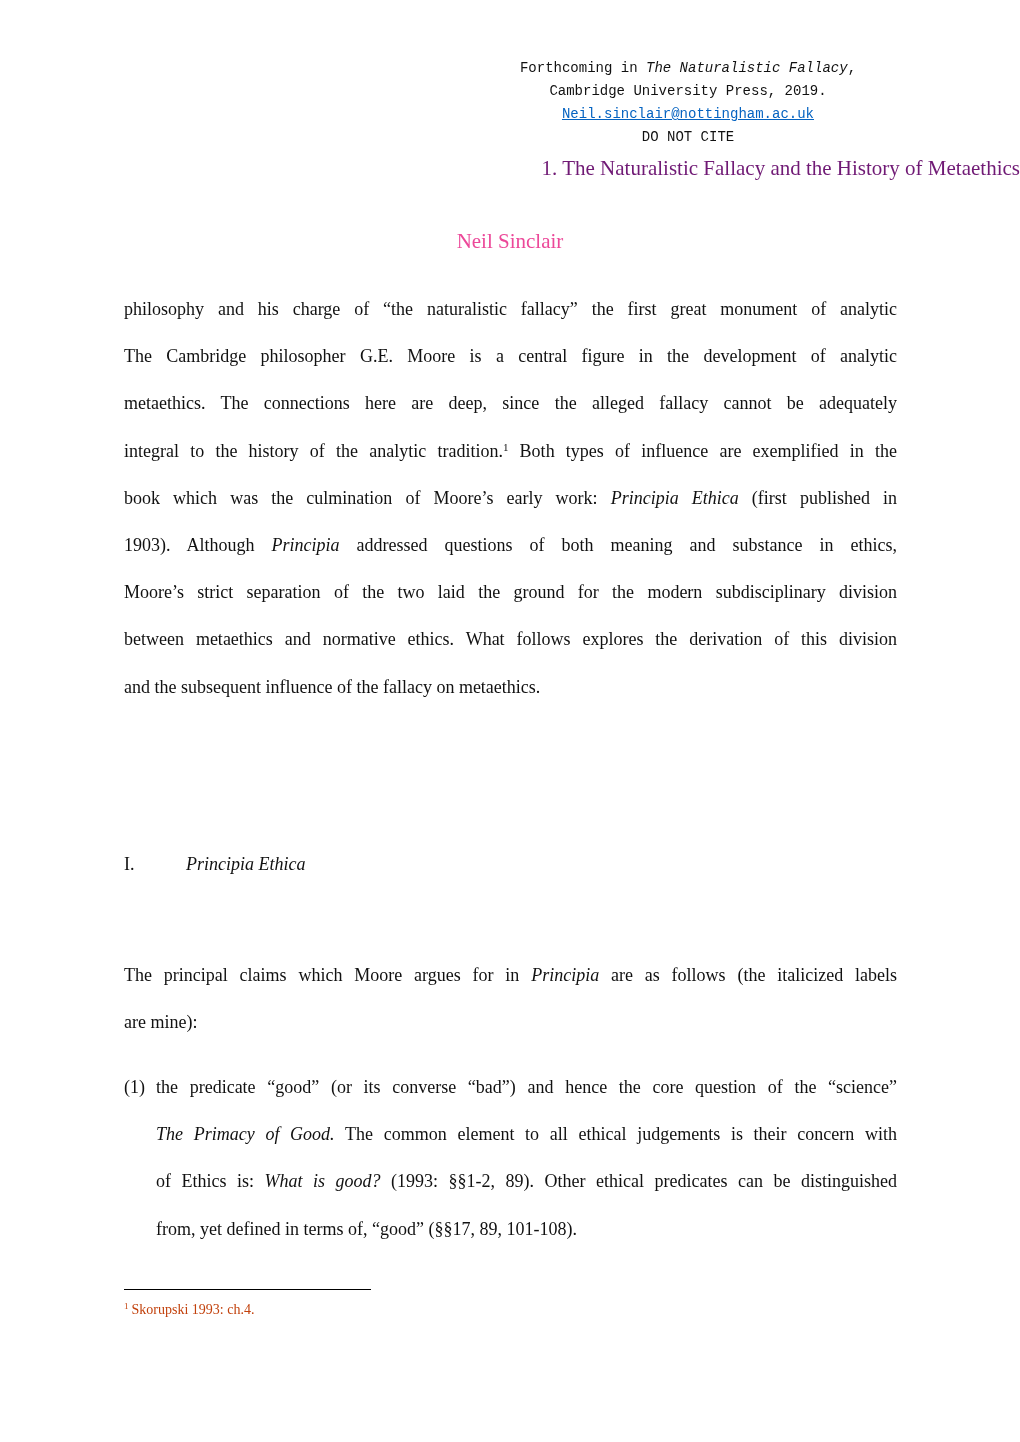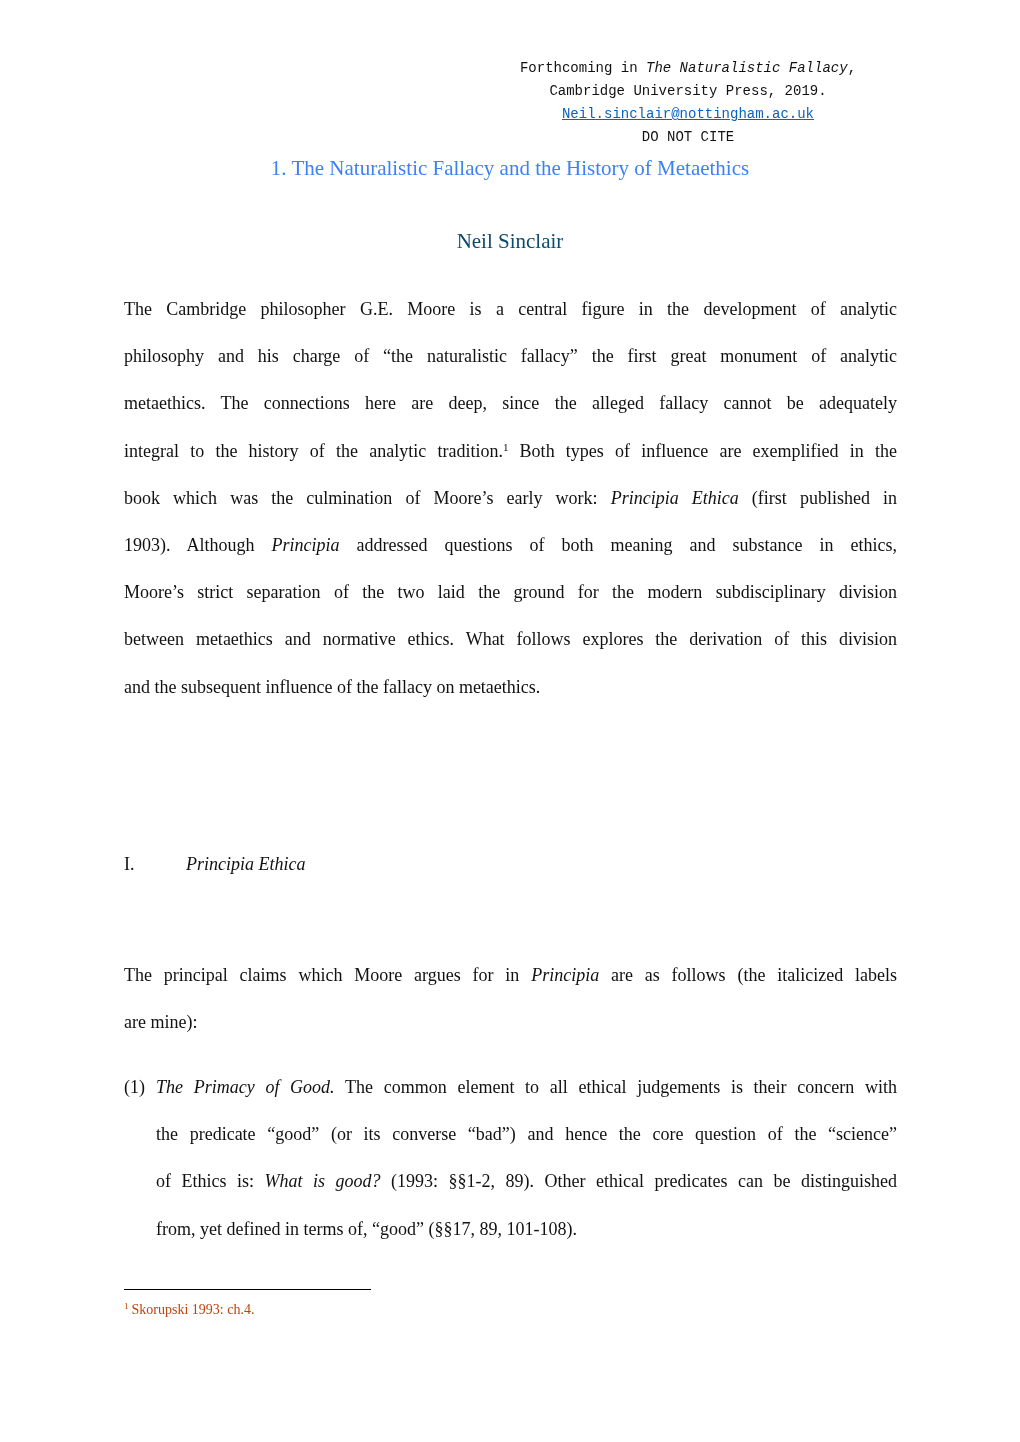--- a/index.html
+++ b/index.html
@@ -9,28 +9,28 @@
     .header-note {
       position: absolute; right: 122px; top: 57px; width: 420px;
       text-align: center;
       font-family: Liberation Mono, monospace;
       font-size: 14px; line-height: 23px; color: #111;
     }
     .header-note .hline { display: block; white-space: nowrap; }
     .header-note a { color: #0563c1; text-decoration: underline; }
 
     .title {
-      position: absolute; left: 0; top: 152px; width: 1020px; text-align: center;
+      position: absolute; left: 0; top: 152px; width: 1020px; text-align: right;
       font-family: "Liberation Serif", "DejaVu Serif", serif;
-      font-size: 21px; line-height: 32px; color: #3b82f6;
+      font-size: 21px; line-height: 32px; color: #701a75;
     }
     .author {
       position: absolute; left: 0; top: 225px; width: 1020px; text-align: center;
       font-family: "Liberation Serif", "DejaVu Serif", serif;
-      font-size: 21px; line-height: 32px; color: #0c4a6e;
+      font-size: 21px; line-height: 32px; color: #ec4899;
     }
 
     .body-text {
       font-family: "Liberation Serif", "DejaVu Serif", serif;
       font-size: 18px; color: #111;
     }
     .para {
       position: absolute; left: 124px; width: 773px;
       line-height: 47.2px; text-align: justify;
       margin: 0;
@@ -69,22 +69,22 @@
     <span class="hline"><span>Forthcoming in </span><i>The Naturalistic Fallacy</i><span>,</span></span>
     <span class="hline">Cambridge University Press, 2019.</span>
     <span class="hline"><a>Neil.sinclair@nottingham.ac.uk</a></span>
     <span class="hline">DO NOT CITE</span>
   </div>
 
   <div class="title">1.  The Naturalistic Fallacy and the History of Metaethics</div>
   <div class="author">Neil Sinclair</div>
 
   <div class="para body-text" style="top:286px;">
+    <span class="line">philosophy and his charge of “the naturalistic fallacy” the first great monument of analytic</span>
     <span class="line">The Cambridge philosopher G.E. Moore is a central figure in the development of analytic</span>
-    <span class="line">philosophy and his charge of “the naturalistic fallacy” the first great monument of analytic</span>
     <span class="line">metaethics. The connections here are deep, since the alleged fallacy cannot be adequately</span>
     <span class="line"><span>integral to the history of the analytic tradition.</span><sup>1</sup><span> Both types of influence are exemplified in the</span></span>
     <span class="line"><span>book which was the culmination of Moore’s early work: </span><i>Principia Ethica</i><span> (first published in</span></span>
     <span class="line"><span>1903). Although </span><i>Principia</i><span> addressed questions of both meaning and substance in ethics,</span></span>
     <span class="line">Moore’s strict separation of the two laid the ground for the modern subdisciplinary division</span>
     <span class="line">between metaethics and normative ethics. What follows explores the derivation of this division</span>
     <span class="line last">and the subsequent influence of the fallacy on metaethics.</span>
   </div>
 
   <div class="section-heading body-text">
@@ -93,22 +93,22 @@
   </div>
 
   <div class="para body-text" style="top:952px;">
     <span class="line"><span>The principal claims which Moore argues for in </span><i>Principia</i><span> are as follows (the italicized labels</span></span>
     <span class="line last">are mine):</span>
   </div>
 
   <div class="list-item body-text" style="top:1064px;">
     <span class="num">(1)</span>
     <div class="content">
+      <span class="line">the predicate “good” (or its converse “bad”) and hence the core question of the “science”</span>
       <span class="line"><i>The Primacy of Good.</i><span> The common element to all ethical judgements is their concern with</span></span>
-      <span class="line">the predicate “good” (or its converse “bad”) and hence the core question of the “science”</span>
       <span class="line"><span>of Ethics is: </span><i>What is good?</i><span> (1993: §§1-2, 89). Other ethical predicates can be distinguished</span></span>
       <span class="line last">from, yet defined in terms of, “good” (§§17, 89, 101-108).</span>
     </div>
   </div>
 
   <div class="footnote-rule"></div>
   <div class="footnote">
     <sup>1</sup><span>Skorupski 1993: ch.4.</span>
   </div>
 

